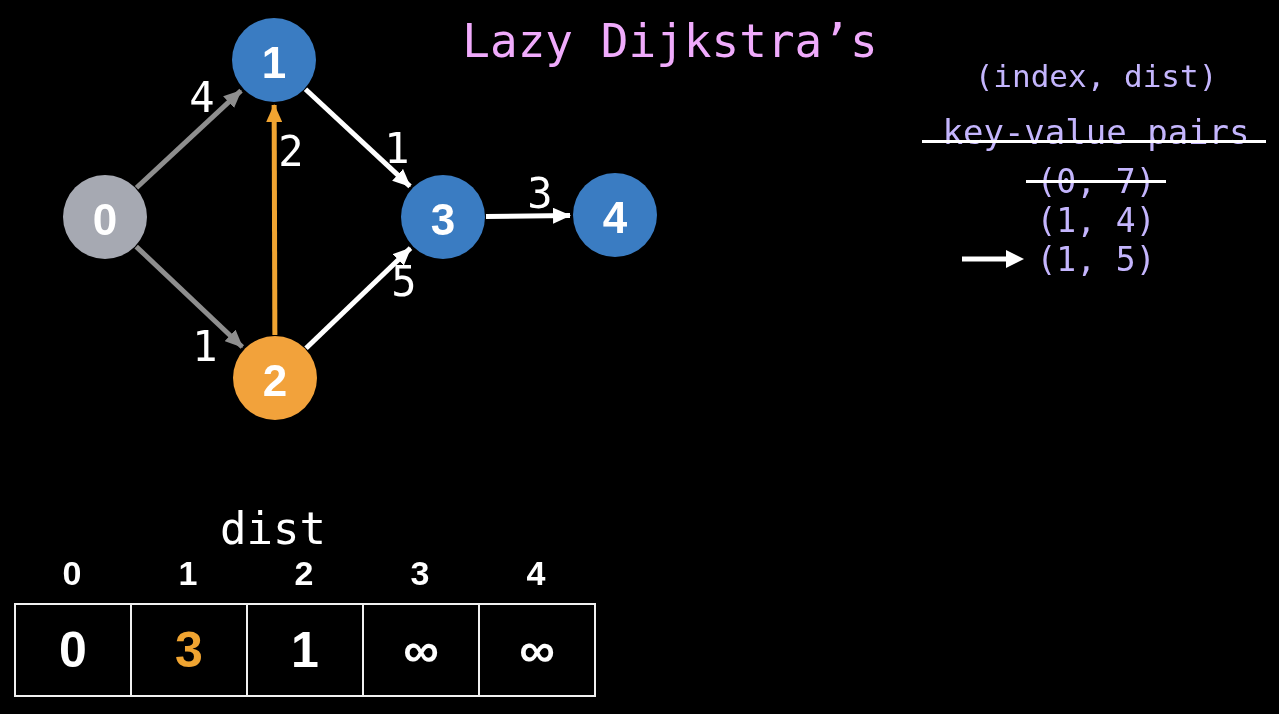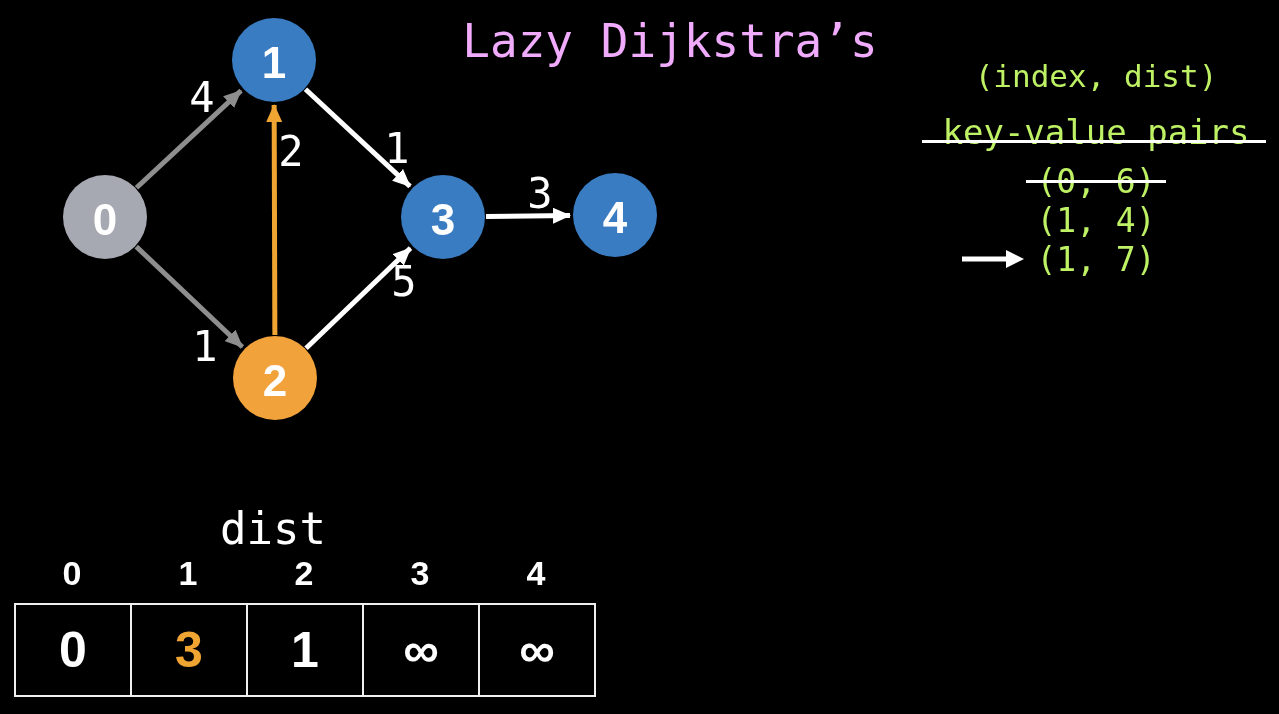--- a/index.html
+++ b/index.html
@@ -13,21 +13,21 @@
     position:absolute; left:430px; top:14px; width:480px;
     text-align:center; color:#f0abfc; font-size:46px; white-space:nowrap;
   }
 
   
   #graph-svg { position:absolute; left:0; top:0; }
   .edge-weight { font-family:"DejaVu Sans Mono", monospace; font-size:42px; }
   .node-label  { font-family:"Liberation Sans", sans-serif; font-size:44px; font-weight:700; }
 
   
-  .pq { position:absolute; left:920px; top:58px; width:352px; color:#bef264; }
+  .pq { position:absolute; left:920px; top:58px; width:352px; color:#c4b5fd; }
   .pq-h1 { font-size:31px; text-align:center; white-space:nowrap; }
   .pq-h2 { font-size:34px; text-align:center; margin-top:18px; white-space:nowrap; }
   .pq-underline { position:absolute; left:2px; top:82px; width:344px; height:3px; background:#fff; }
   .pq-entries { position:absolute; left:0; top:104px; width:352px; }
   .pq-entry { height:39px; line-height:39px; font-size:33px; text-align:center; white-space:pre; }
   .pq-entry .pq-text { position:relative; display:inline-block; }
   .pq-entry.struck .pq-text::after {
     content:""; position:absolute; left:-10px; right:-10px; top:47%; height:3px; background:#fff;
   }
   .pq-arrow { position:absolute; left:42px; top:191px; }
@@ -88,23 +88,23 @@
       <text x="615" y="217" fill="#FFFFFF" text-anchor="middle" dominant-baseline="central" class="node-label">4</text>
     </svg>
 
   <div class="title">Lazy Dijkstra’s</div>
 
   <div class="pq">
     <div class="pq-h1">(index, dist)</div>
     <div class="pq-h2">key-value pairs</div>
     <div class="pq-underline"></div>
     <div class="pq-entries">
-      <div class="pq-entry struck"><span class="pq-text">(0, 6)</span></div>
+      <div class="pq-entry struck"><span class="pq-text">(0, 7)</span></div>
       <div class="pq-entry"><span class="pq-text">(1, 4)</span></div>
-      <div class="pq-entry"><span class="pq-text">(1, 7)</span></div>
+      <div class="pq-entry"><span class="pq-text">(1, 5)</span></div>
     </div>
     <svg class="pq-arrow" width="62" height="20" viewBox="0 0 62 20">
       <line x1="0" y1="10" x2="46" y2="10" stroke="#ffffff" stroke-width="5"></line>
       <polygon points="44,1 62,10 44,19" fill="#ffffff"></polygon>
     </svg>
   </div>
 
   <div class="dist">
     <div class="dist-title">dist</div>
     <div class="dist-indices">

